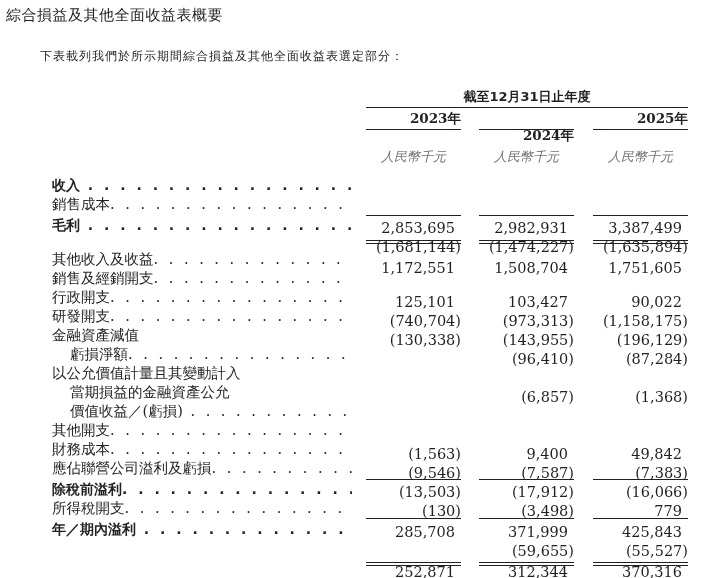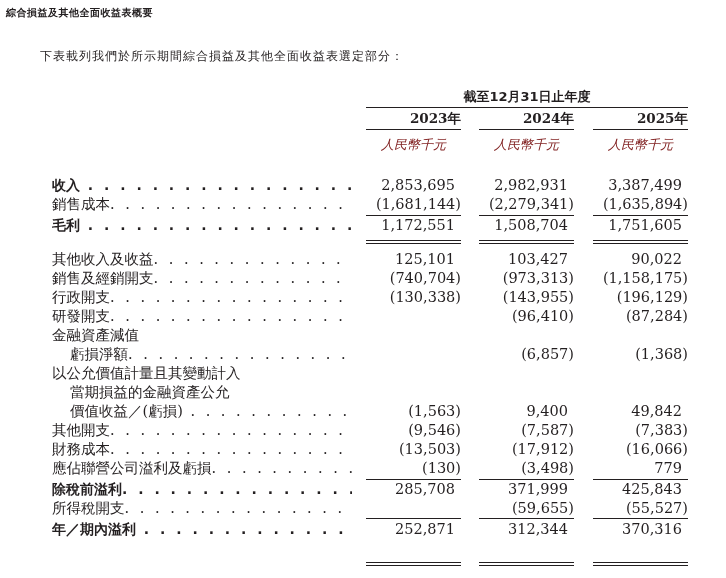--- a/index.html
+++ b/index.html
@@ -1,66 +1,66 @@
 <!DOCTYPE html>
 <html><head>
 <meta charset="utf-8">
 <style>
   html, body { margin:0; padding:0; background:#fff; }
   body { width:726px; height:578px; position:relative; overflow:hidden;
          font-family:"DejaVu Serif","Liberation Serif",serif; color:#231f20; }
   .title { position:absolute; left:6px; top:6px; font-family:"DejaVu Sans","Liberation Sans",sans-serif;
-           font-weight:bold; font-size:10px; letter-spacing:0.5px; }
+           font-weight:normal; font-size:15px; letter-spacing:0.5px; }
   .intro { position:absolute; left:40px; top:48px; font-size:12px; letter-spacing:1px; }
   .period { position:absolute; left:366px; width:322px; top:88px; text-align:center;
             font-family:"DejaVu Sans","Liberation Sans",sans-serif; font-weight:bold; font-size:13px; }
   .rule { position:absolute; height:0; border-top:1px solid #231f20; }
   .yr { position:absolute; top:110px; width:95px; text-align:right; font-weight:bold; font-size:13.5px; }
-  .unit { position:absolute; top:136px; width:95px; text-align:center; font-style:italic; font-size:13px; color:#7f1d1d; }
+  .unit { position:absolute; top:148px; width:95px; text-align:center; font-style:italic; font-size:13px; color:#737373; }
   .row { position:absolute; left:52px; width:640px; height:19px; font-size:14.5px; line-height:19px; }
   .lbl { position:absolute; left:0; white-space:nowrap; overflow:hidden; width:300px; }
   .lbl.bold { font-family:"DejaVu Sans","Liberation Sans",sans-serif; font-weight:bold; font-size:14px; }
   .lbl.indent { left:18px; width:282px; }
   .lbl .dots { letter-spacing:3px; }
-  .num { position:absolute; text-align:right; white-space:nowrap; font-size:14.5px; }
+  .num { position:absolute; text-align:right; white-space:nowrap; font-size:14.5px;margin-top:43px; }
   .c1 { left:314px; width:95px; }
   .c2 { left:427px; width:95px; }
   .c3 { left:541px; width:95px; }
   .num.pos { padding-right:6px; box-sizing:border-box; }
 </style>
 </head>
 <body>
 
 <div class="title">綜合損益及其他全面收益表概要</div>
 <div class="intro">下表載列我們於所示期間綜合損益及其他全面收益表選定部分：</div>
 
 <div class="period">截至12月31日止年度</div>
 <div class="rule" style="left:366px;width:322px;top:107px;"></div>
 
 <div class="yr" style="left:366px;">2023年</div>
-<div class="yr" style="left:479px;">2024年</div>
+<div class="yr" style="left:479px;margin-top:17px;">2024年</div>
 <div class="yr" style="left:593px;">2025年</div>
 <div class="rule" style="left:366px;width:95px;top:129px;"></div>
 <div class="rule" style="left:479px;width:95px;top:129px;"></div>
 <div class="rule" style="left:593px;width:95px;top:129px;"></div>
 <div class="unit" style="left:366px;">人民幣千元</div>
 <div class="unit" style="left:479px;">人民幣千元</div>
 <div class="unit" style="left:593px;">人民幣千元</div>
 
 <div id="table-body">
     <div class="row" style="top: 176px;">
       <div class="lbl bold"><span>收入</span><span class="dots"> . . . . . . . . . . . . . . . . . . . . . . . . . .</span></div>
       <div class="num c1 pos">2,853,695</div>
       <div class="num c2 pos">2,982,931</div>
       <div class="num c3 pos">3,387,499</div>
     </div>
     <div class="row" style="top: 195px;">
       <div class="lbl"><span>銷售成本</span><span class="dots">. . . . . . . . . . . . . . . . . . . . . . . . .</span></div>
       <div class="num c1">(1,681,144)</div>
-      <div class="num c2">(2,279,341)</div>
+      <div class="num c2">(1,474,227)</div>
       <div class="num c3">(1,635,894)</div>
     </div>
     <div class="row" style="top: 216px;">
       <div class="lbl bold"><span>毛利</span><span class="dots"> . . . . . . . . . . . . . . . . . . . . . . . . . .</span></div>
       <div class="num c1 pos">1,172,551</div>
       <div class="num c2 pos">1,508,704</div>
       <div class="num c3 pos">1,751,605</div>
     </div>
     <div class="row" style="top: 250px;">
       <div class="lbl"><span>其他收入及收益</span><span class="dots">. . . . . . . . . . . . . . . . . . . .</span></div>

